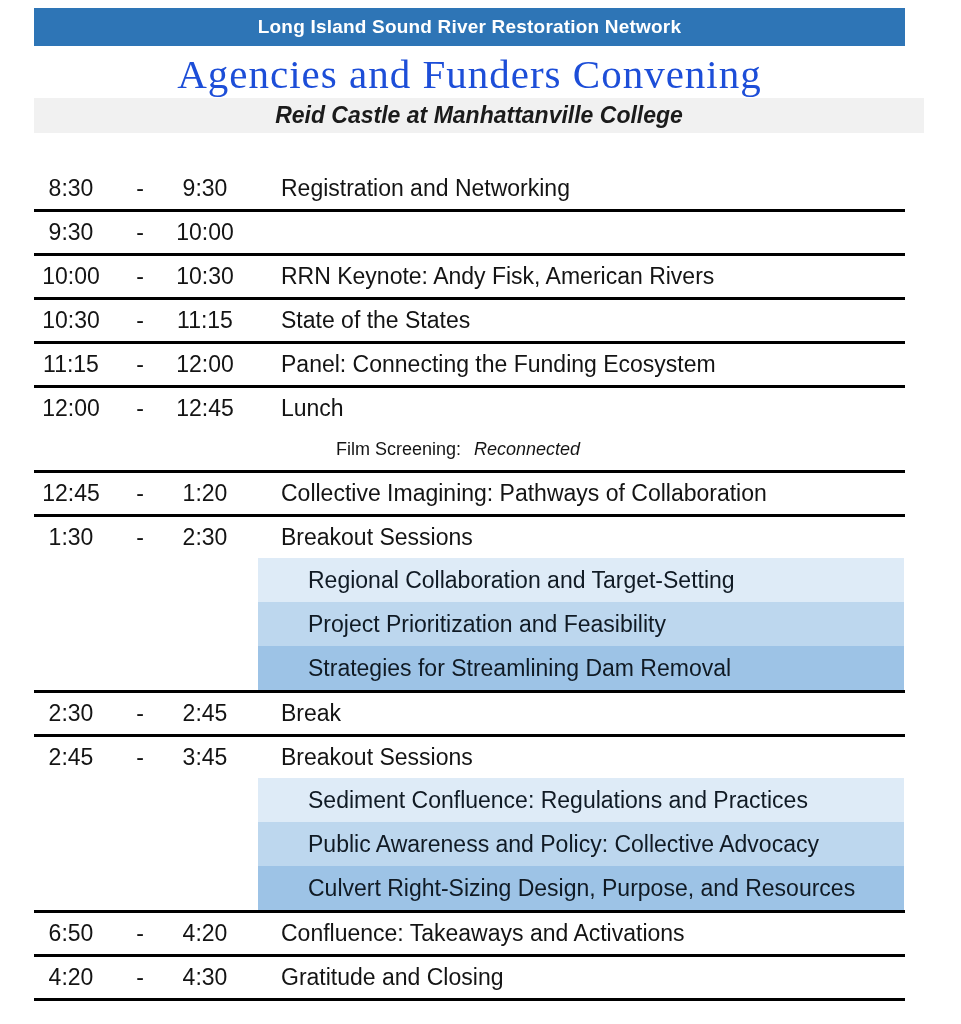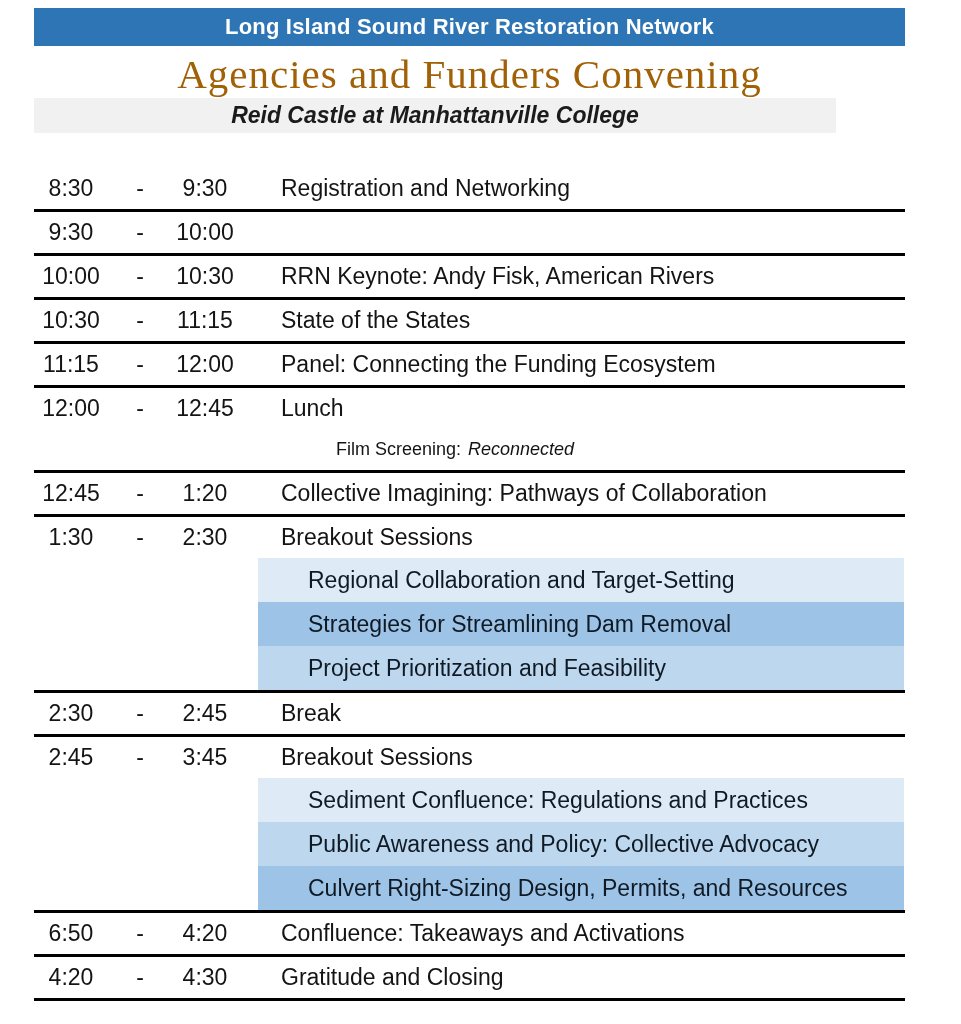--- a/index.html
+++ b/index.html
@@ -20,37 +20,37 @@
   }
 
   .bar-blue {
     width: 871px;
     height: 38px;
     background: var(--header-bar-bg, #2E75B6);
     color: var(--header-bar-text, #ffffff);
     display: flex;
     align-items: center;
     justify-content: center;
-    font-size: 22px;
+    font-size: 19px;
     font-weight: bold;
     letter-spacing: 0.2px;
   }
   .title {
     margin: 4px 0 0 0;
     width: 871px;
     font-family: "Liberation Serif", "DejaVu Serif", serif;
     font-weight: normal;
     font-size: 41px;
     line-height: 48px;
     text-align: center;
     letter-spacing: 1px;
-    color: #a16207;
+    color: #1d4ed8;
   }
   .bar-gray {
-    width: 802px;
+    width: 890px;
     height: 35px;
     background: var(--venue-bar-bg, #F1F1F1);
     display: flex;
     align-items: center;
     justify-content: center;
     font-style: italic;
     font-weight: 600;
     font-size: 23px;
     color: #1b1b1b;
   }
@@ -75,21 +75,21 @@
   }
 
   .subline {
     height: 41px;
     display: flex;
     align-items: center;
     padding-left: 302px;
     font-size: 18px;
     white-space: nowrap;
   }
-  .subline .film-title { font-style: italic; margin-left: 7px; }
+  .subline .film-title { font-style: italic; margin-left: 13px; }
 
   .band {
     box-sizing: border-box;
     margin-left: 224px;
     width: 646px;
     height: 44px;
     display: flex;
     align-items: center;
     padding-left: 50px;
     font-size: 23px;
@@ -178,26 +178,26 @@
 
     <div class="row">
       <span class="t1">1:30</span>
       <span class="sep">-</span>
       <span class="t2">2:30</span>
       <span class="event">Breakout Sessions</span>
     </div>
     <div class="band band1">
       <span>Regional Collaboration and Target-Setting</span>
     </div>
+    <div class="band band2">
+      <span>Project Prioritization and Feasibility</span>
+    </div>
     <div class="band band3">
       <span>Strategies for Streamlining Dam Removal</span>
     </div>
-    <div class="band band2">
-      <span>Project Prioritization and Feasibility</span>
-    </div>
     <div class="rule"></div>
 
     <div class="row">
       <span class="t1">2:30</span>
       <span class="sep">-</span>
       <span class="t2">2:45</span>
       <span class="event">Break</span>
     </div>
     <div class="rule"></div>
 
@@ -207,21 +207,21 @@
       <span class="t2">3:45</span>
       <span class="event">Breakout Sessions</span>
     </div>
     <div class="band band1">
       <span>Sediment Confluence: Regulations and Practices</span>
     </div>
     <div class="band band2">
       <span>Public Awareness and Policy: Collective Advocacy</span>
     </div>
     <div class="band band3">
-      <span>Culvert Right-Sizing Design, Permits, and Resources</span>
+      <span>Culvert Right-Sizing Design, Purpose, and Resources</span>
     </div>
     <div class="rule"></div>
 
     <div class="row">
       <span class="t1">6:50</span>
       <span class="sep">-</span>
       <span class="t2">4:20</span>
       <span class="event">Confluence: Takeaways and Activations</span>
     </div>
     <div class="rule"></div>

